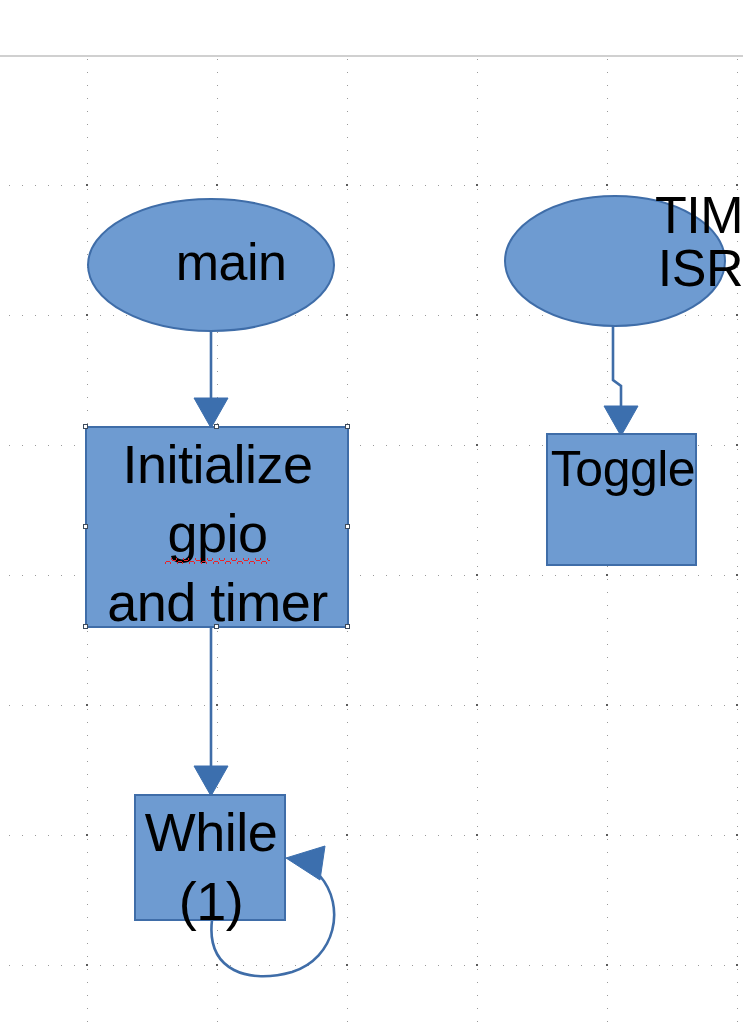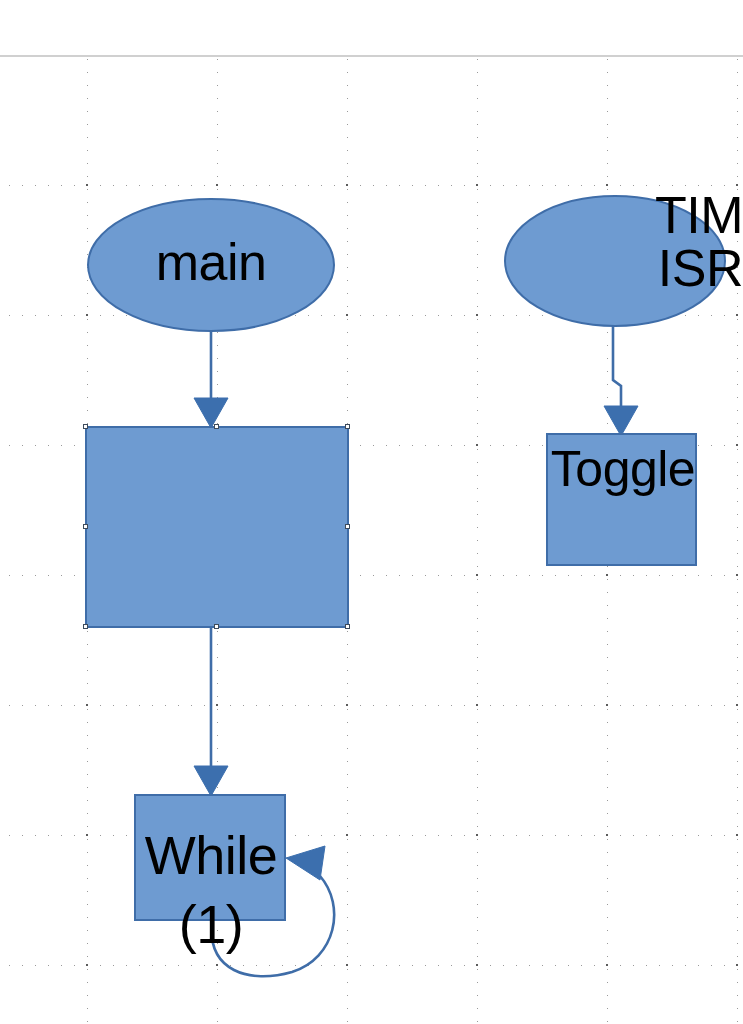--- a/index.html
+++ b/index.html
@@ -62,25 +62,25 @@
     position: absolute;
     color: #000000;
     font-family: "Liberation Sans", sans-serif;
     font-weight: 400;
     line-height: 1.02;
     text-align: center;
     white-space: nowrap;
     pointer-events: none;
     letter-spacing: -0.5px;
   }
-  #label-main   { left: 88px;  top: 236px; width: 246px; font-size: 52px; }
+  #label-main   { left: 88px;  top: 236px; width: 246px; font-size: 52px; padding-left: 20px; }
   #label-tim    { left: 497px; top: 189px; width: 246px; font-size: 52px; text-align: right; }
   #label-init   { left: 60px;  top: 430px; width: 315px; font-size: 54px; line-height: 1.28; }
   #label-toggle { left: 520px; top: 437px; width: 206px; font-size: 50px; line-height: 1.28; }
-  #label-while  { left: 118px; top: 798px; width: 186px; font-size: 54px; line-height: 1.28; margin-top: 23px; }
+  #label-while  { left: 118px; top: 798px; width: 186px; font-size: 54px; line-height: 1.28; }
   .spell {
     position: relative;
     display: inline-block;
   }
   .spell::after {
     content: "";
     position: absolute;
     left: -2px;
     right: -2px;
     bottom: 4px;
@@ -151,20 +151,25 @@
 
   <div class="node-label" id="label-main">
     <div>main</div>
   </div>
 
   <div class="node-label" id="label-tim">
     <div>TIM</div>
     <div>ISR</div>
   </div>
 
+  <div class="node-label" id="label-init">
+    <div>Initialize</div>
+    <div><span class="spell">gpio</span></div>
+    <div>and timer</div>
+  </div>
 
   <div class="node-label" id="label-toggle">
     <div>Toggle</div>
   </div>
 
   <div class="node-label" id="label-while">
     <div>While</div>
     <div>(1)</div>
   </div>
 

